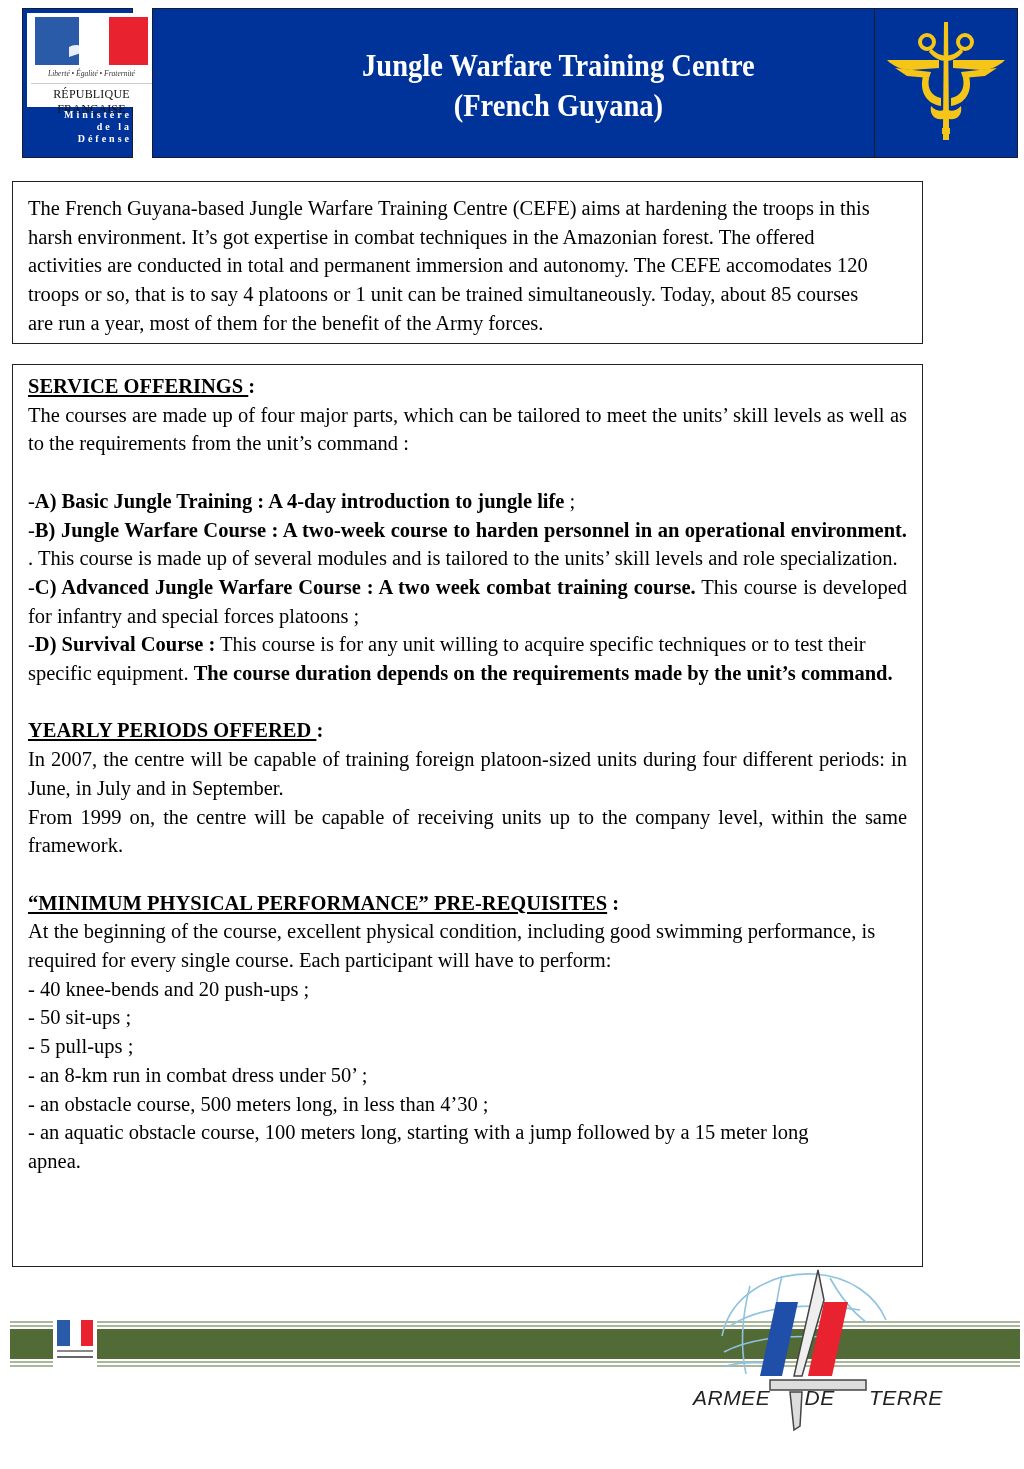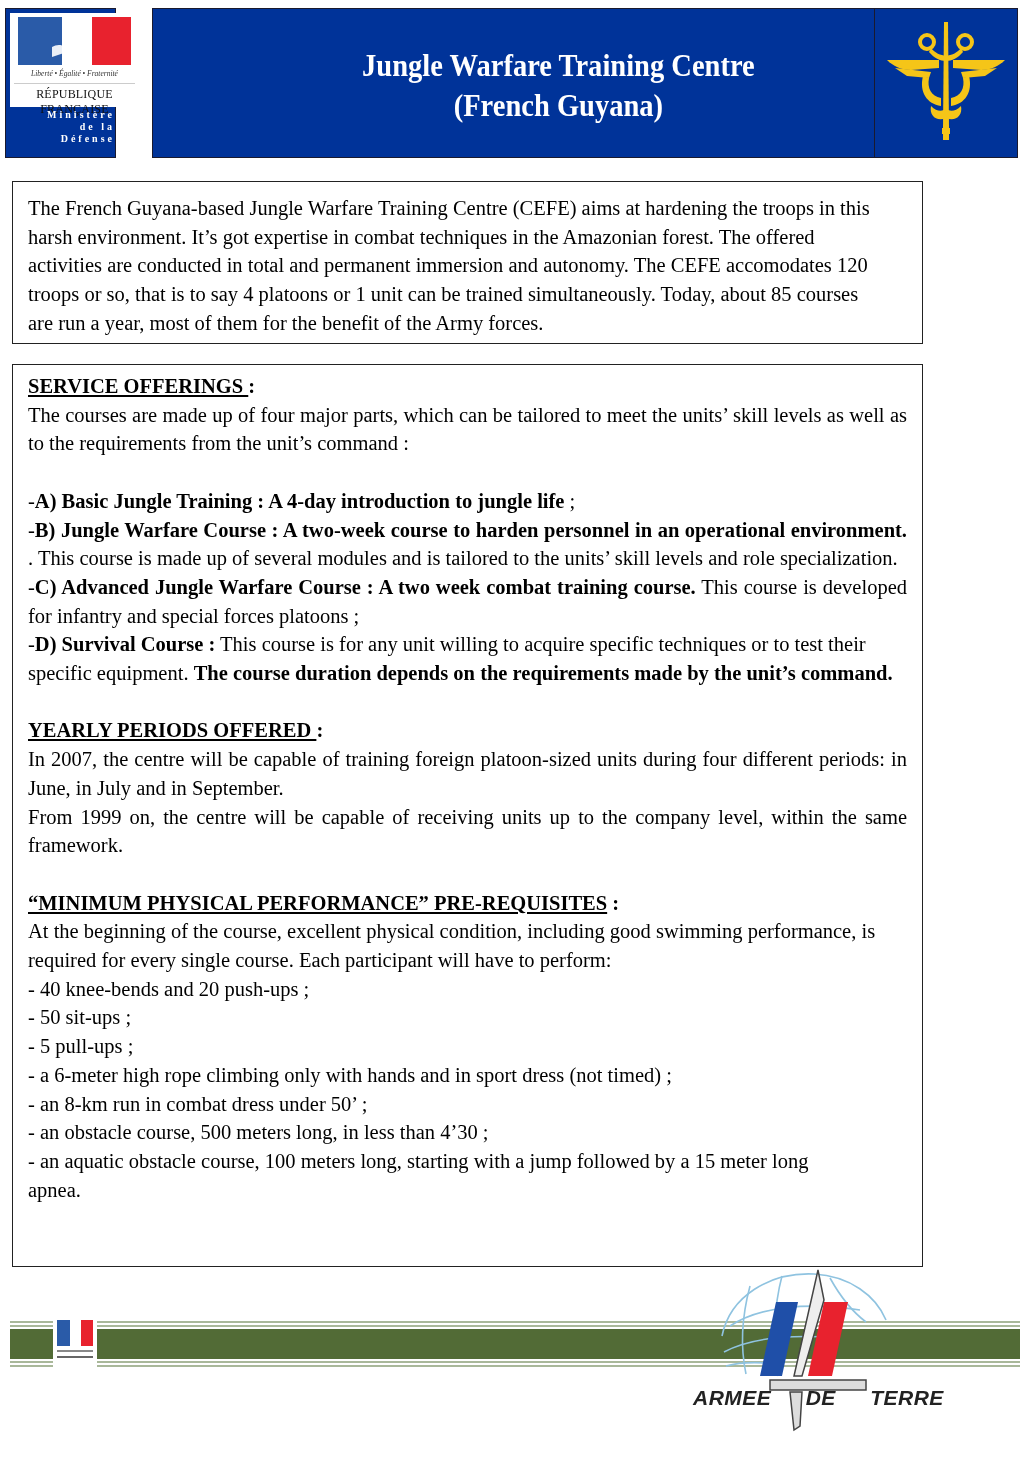--- a/index.html
+++ b/index.html
@@ -2,21 +2,21 @@
 <html><head>
 <meta charset="utf-8">
 <style>
   html, body { margin: 0; padding: 0; background: #ffffff; }
   body { width: 1024px; height: 1469px; position: relative; overflow: hidden;
          font-family: "Liberation Serif", "DejaVu Serif", serif; color: #000; }
 
   
   .hdr-box { position: absolute; top: 8px; height: 150px; background: #003399;
              border: 1px solid #1a1a2e; box-sizing: border-box; }
-  #hdr-left  { left: 5px;  width: 111px; }
+  #hdr-left  { left: 22px;  width: 111px; }
   #hdr-mid   { left: 152px; width: 813px; display: flex; align-items: center; justify-content: center; }
   #hdr-right { left: 874px; width: 144px; display: flex; align-items: center; justify-content: center; }
 
   .rf-logo { position: absolute; left: 4px; top: 4px; width: 129px; height: 94px; background: #fff; }
   .rf-flag { position: absolute; left: 8px; top: 4px; width: 113px; height: 48px; }
   .rf-motto { position: absolute; left: 0; right: 0; top: 56px; text-align: center;
               font-family: "Liberation Serif", serif; font-style: italic; font-size: 7.5px; color: #333; }
   .rf-rep { position: absolute; left: 4px; right: 4px; top: 70px; text-align: center; border-top: 1px solid #ccc;
             padding-top: 3px; font-family: "Liberation Serif", serif; font-size: 12px; color: #111; letter-spacing: 0.2px; }
   .ministere { position: absolute; left: 0; right: 0; top: 100px; text-align: right; color: #fff;
@@ -39,21 +39,21 @@
   
   .band { position: absolute; left: 10px; width: 1010px; top: 1321px; height: 48px; }
   .band .line1 { position: absolute; left: 0; right: 0; top: 0; height: 2px; background: #a9b89a; }
   .band .line2 { position: absolute; left: 0; right: 0; top: 4px; height: 2px; background: #a9b89a; }
   .band .core  { position: absolute; left: 0; right: 0; top: 8px; height: 30px; background: #526b36; }
   .band .line3 { position: absolute; left: 0; right: 0; top: 40px; height: 2px; background: #a9b89a; }
   .band .line4 { position: absolute; left: 0; right: 0; top: 44px; height: 2px; background: #a9b89a; }
   .mini-rf { position: absolute; left: 53px; top: 1318px; width: 44px; height: 56px; background: #fff; }
   .armee-logo { position: absolute; left: 690px; top: 1266px; width: 230px; height: 170px; }
   .armee-text { position: absolute; left: 693px; top: 1386px; font-family: "Liberation Sans", sans-serif;
-                font-weight: bold; font-style: italic; font-size: 21px; color: #222; letter-spacing: 0.5px; word-spacing: 28px; }
+                font-weight: normal; font-style: italic; font-size: 21px; color: #222; letter-spacing: 0.5px; word-spacing: 28px; }
 </style>
 </head>
 <body>
 
 <div id="hdr-left" class="hdr-box">
   <div class="rf-logo">
     <svg class="rf-flag" viewBox="0 0 113 48">
       <rect x="0" y="0" width="44" height="48" fill="#2a5ba8"></rect>
       <rect x="74" y="0" width="39" height="48" fill="#e8222e"></rect>
       <path d="M44 0 L74 0 L72 10 C68 14 71 20 66 24 C70 30 66 36 60 40 L44 48 Z" fill="#ffffff"></path>
@@ -137,21 +137,20 @@
   <div class="gap"></div>
 
   <div>
     <div class="para">
       <span class="u">“MINIMUM PHYSICAL PERFORMANCE” PRE-REQUISITES</span><span class="b"> :</span>
     </div>
     <p class="para left">At the beginning of the course, excellent physical condition, including good swimming performance, is required for every single course. Each participant will have to perform:</p>
     <div class="para left">- 40 knee-bends and 20 push-ups ;</div>
     <div class="para left">- 50 sit-ups ;</div>
     <div class="para left">- 5 pull-ups ;</div>
-    <div class="para left">- a 6-meter high rope climbing only with hands and in sport dress (not timed) ;</div>
     <div class="para left">- an 8-km run in combat dress under 50’ ;</div>
     <div class="para left">- an obstacle course, 500 meters long, in less than 4’30 ;</div>
     <div class="para left" style="padding-right:45px;">- an aquatic obstacle course, 100 meters long, starting with a jump followed by a 15 meter long apnea.</div>
   </div>
 </div>
 
 <div class="band">
   <div class="line1"></div>
     <div class="line2"></div>
     <div class="core"></div>

